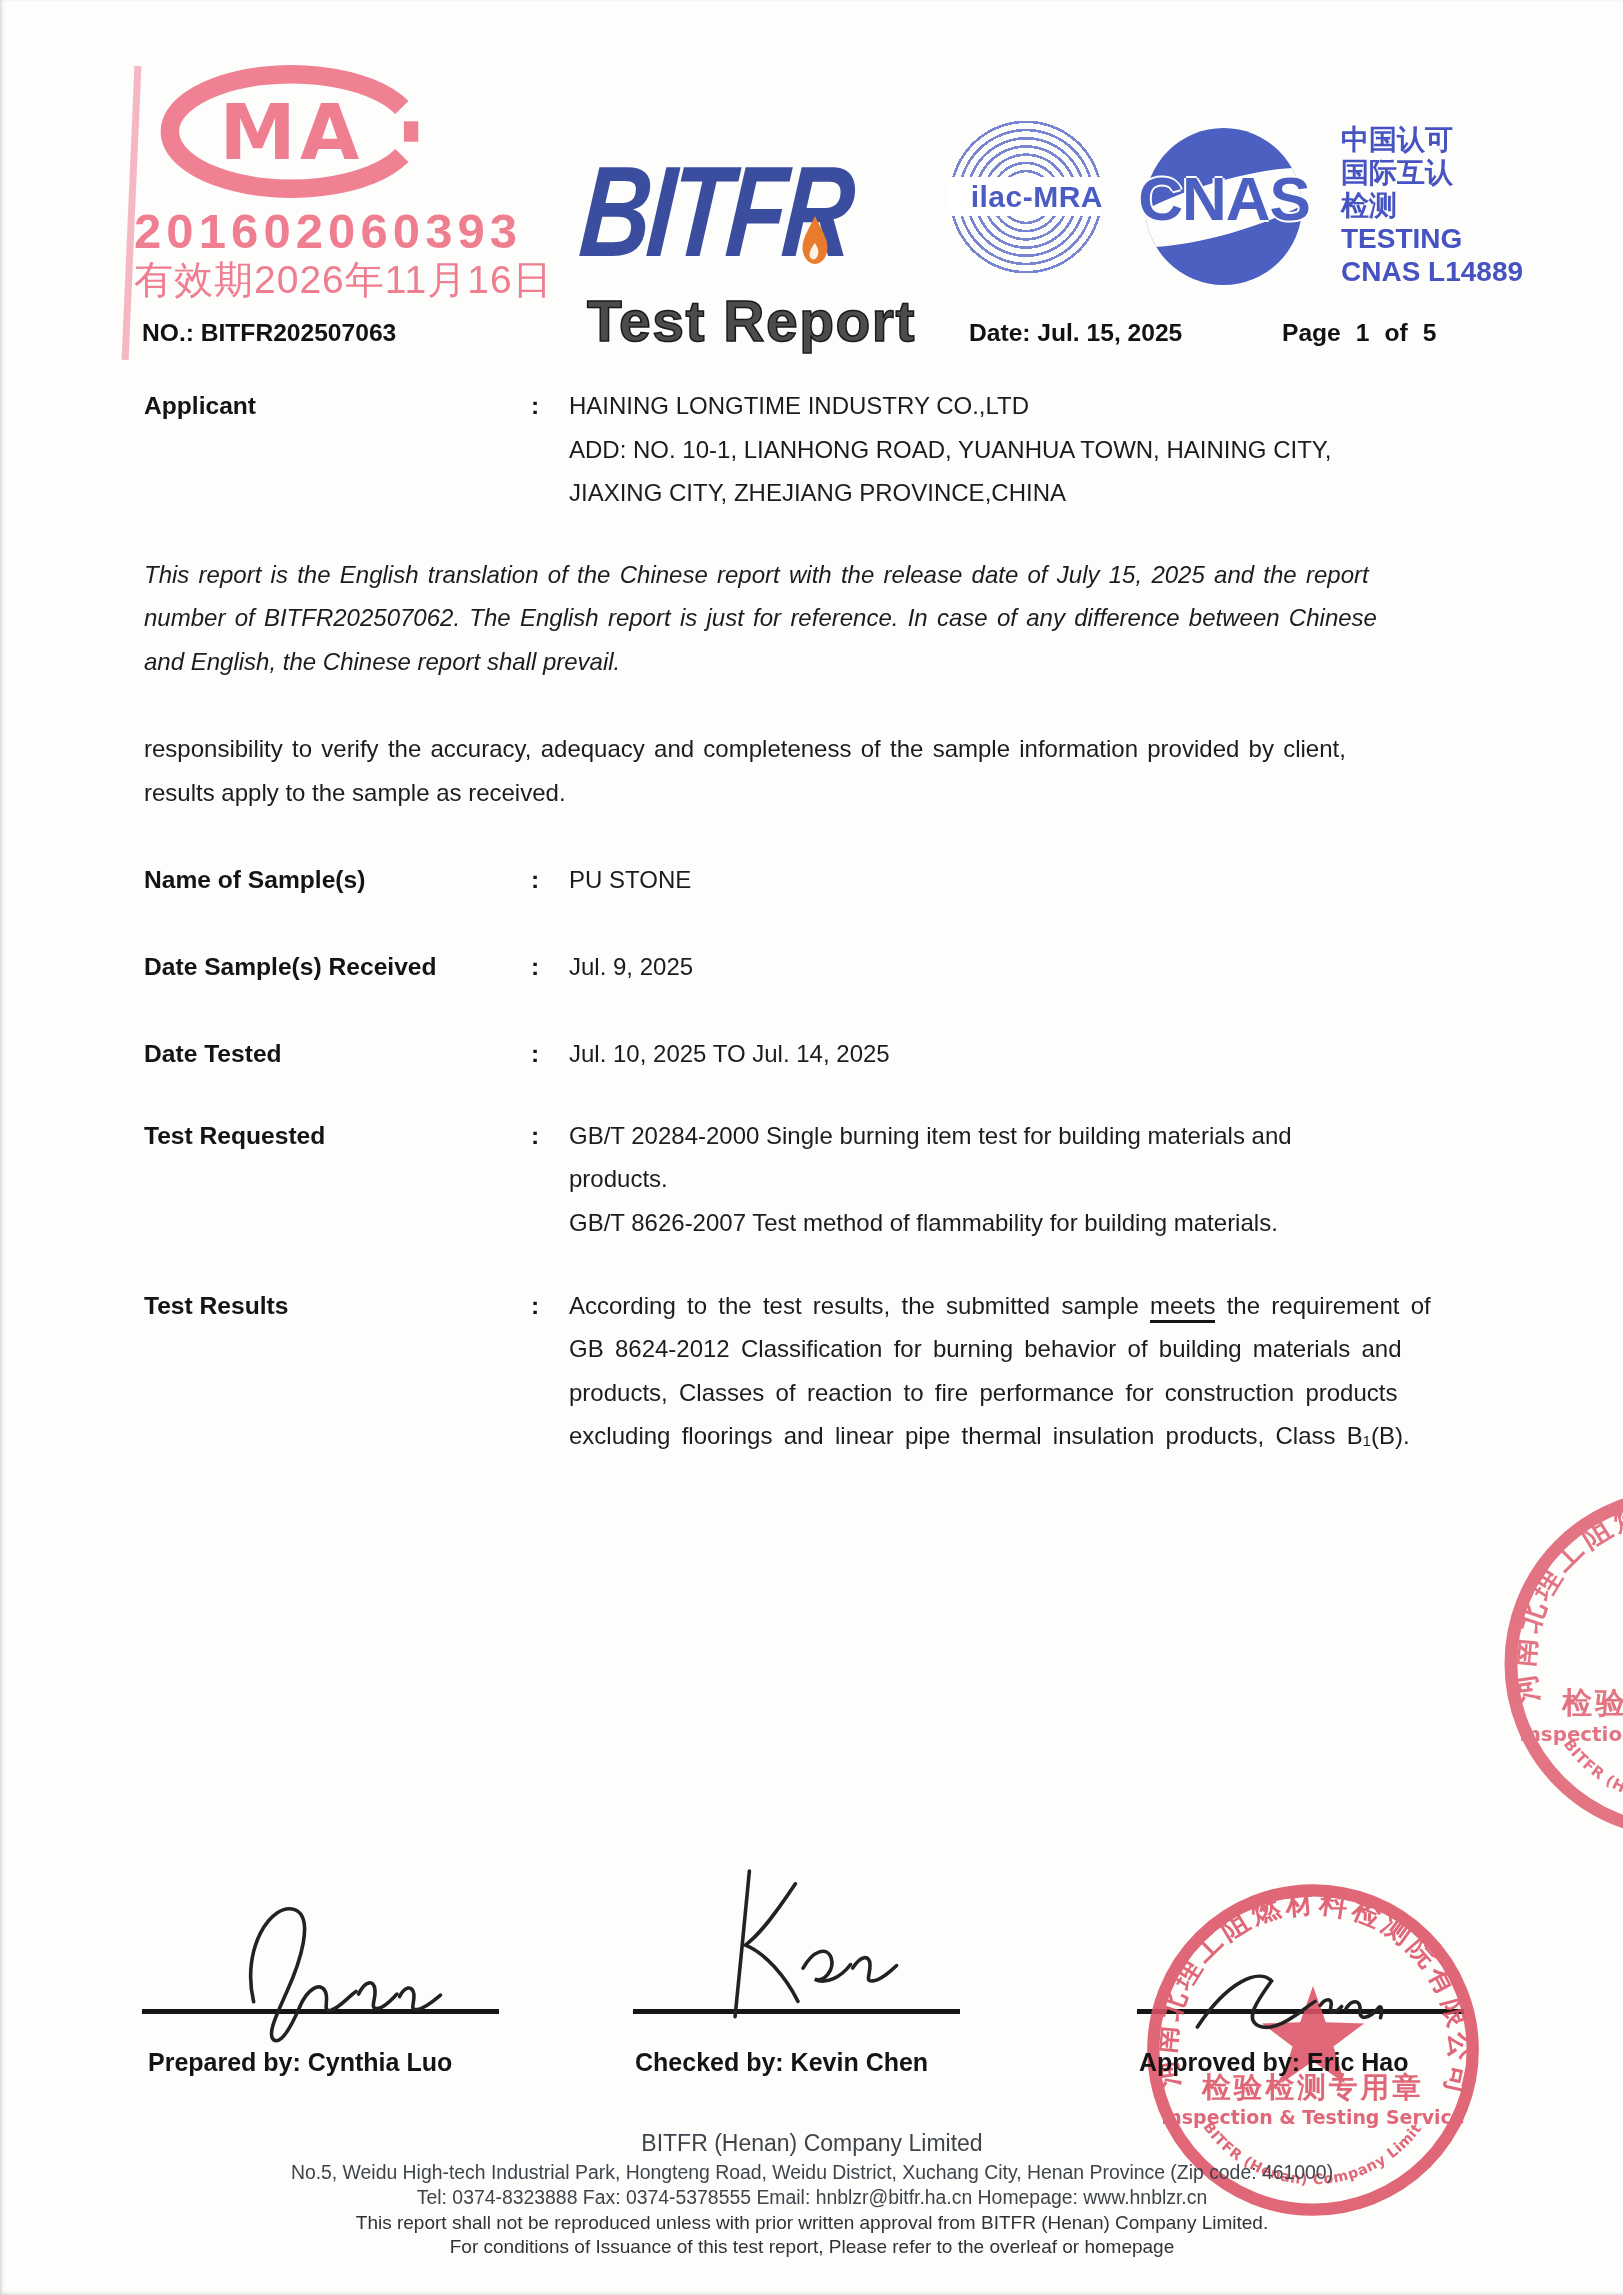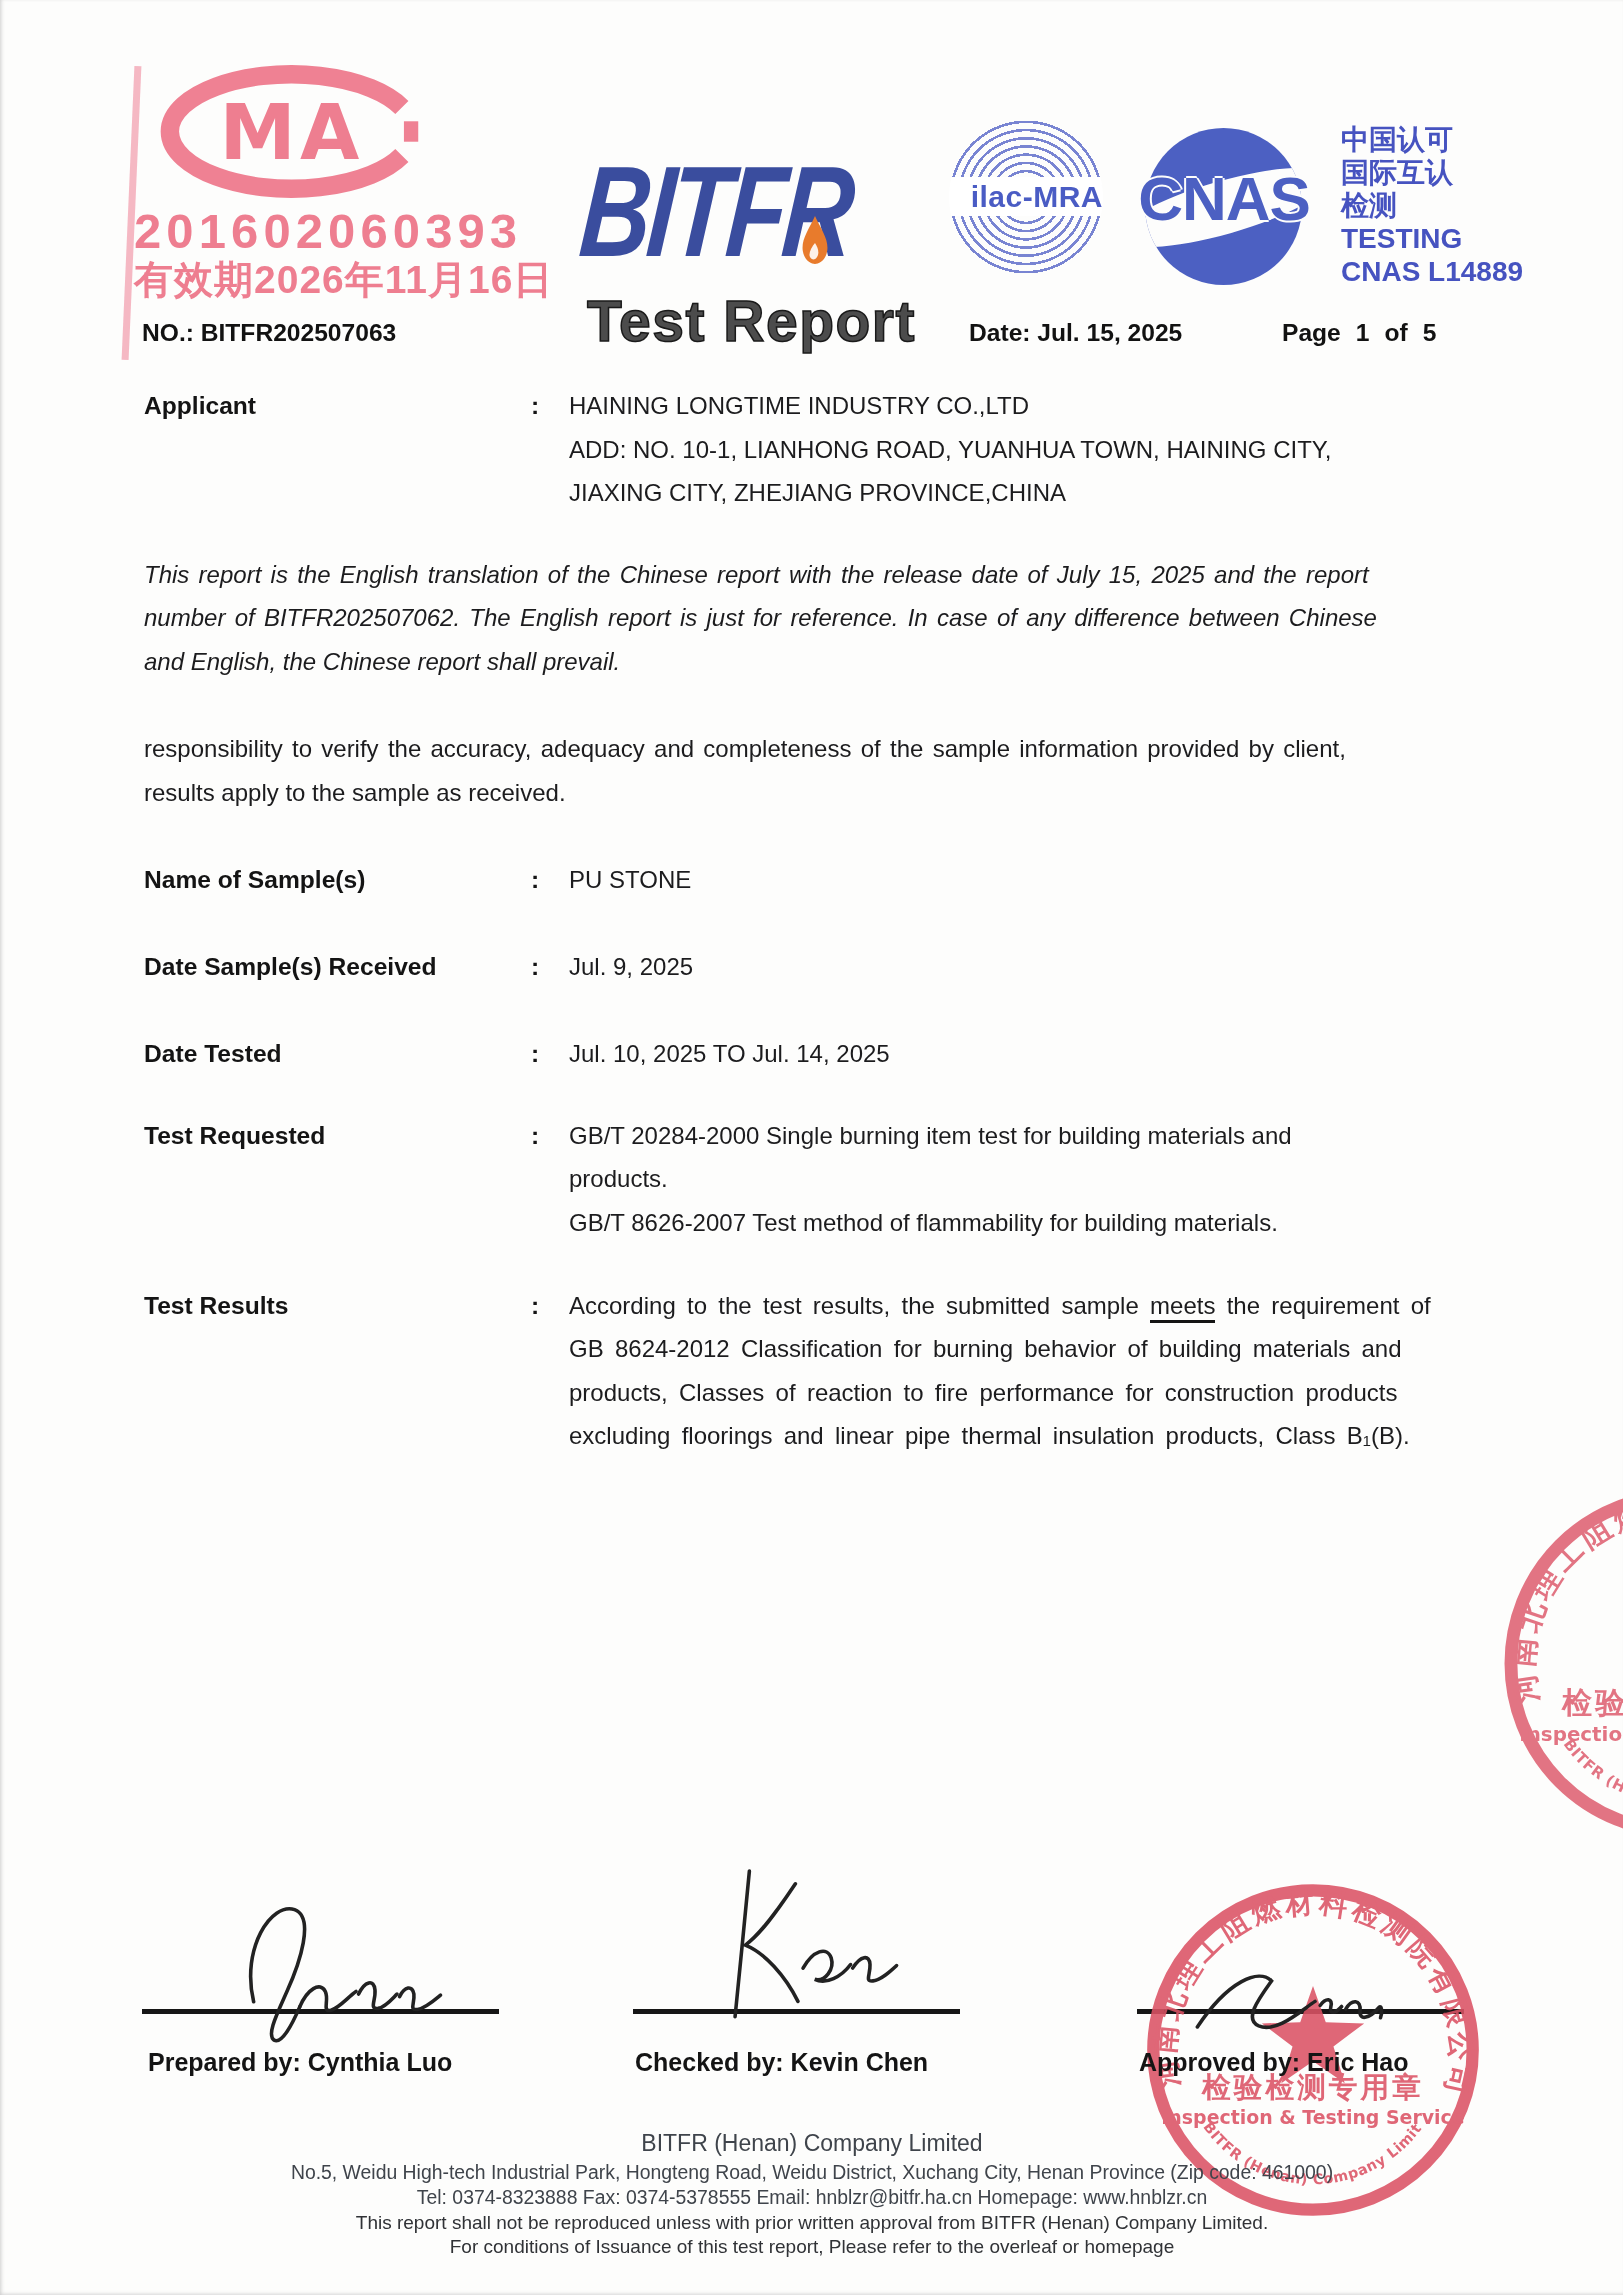--- a/index.html
+++ b/index.html
@@ -23,21 +23,21 @@
   .hdr { font-weight:bold; font-size:24.6px; color:#121212; white-space:pre; }
   .title {
     font-size:57px; font-weight:bold; letter-spacing:1.5px; color:#4c4c4c;
     -webkit-text-stroke:1.5px #1a1a1a; text-shadow:0 0 1px #222;
   }
   .logo-text {
     display:inline-block; font-size:129px; line-height:102px; font-weight:bold; font-style:italic;
     letter-spacing:-5.1px; color:#3a4d9e; transform:scaleX(.76) skewX(-6deg); transform-origin:0 100%;
   }
   .cma-num { font-weight:bold; font-size:49px; letter-spacing:5.1px; color:#ee7e90; white-space:pre; }
-  .cma-valid { font-weight:bold; font-size:39px; letter-spacing:1px; color:#ee7e90; white-space:pre; }
+  .cma-valid { font-weight:normal; font-size:39px; letter-spacing:1px; color:#ee7e90; white-space:pre; }
   .ilac { width:154px; height:154px; border-radius:50%; overflow:hidden; }
   .ilac-rings { position:absolute; inset:0; border-radius:50%;
     background:repeating-radial-gradient(circle at 50% 50%, rgba(76,92,196,.75) 0 2.6px, rgba(255,255,255,0) 2.6px 8.2px); }
   .ilac-band { position:absolute; left:0; top:57px; width:100%; height:39px; background:#fff; }
   .ilac-text { position:absolute; left:0; top:60px; width:100%; text-align:right;
     font-size:30px; font-weight:bold; color:#4a5cc4; letter-spacing:0.5px; }
   .cnas-circle { width:157px; height:157px; border-radius:50%; background:#4c60c2; overflow:hidden; }
   .cnas-swoosh { position:absolute; left:-20%; top:34%; width:140%; height:34%;
     background:#fdfdfc; border-radius:50%; transform:rotate(-16deg); }
   .cnas-label { width:200px; text-align:center; font-size:62px; font-weight:bold; color:#4c60c2;

